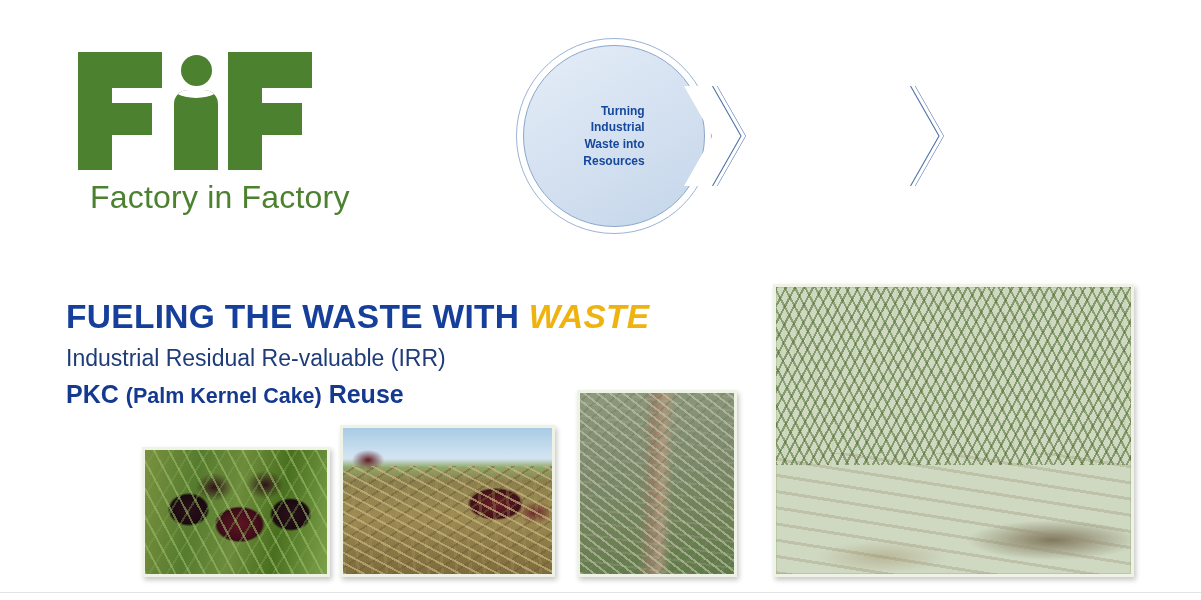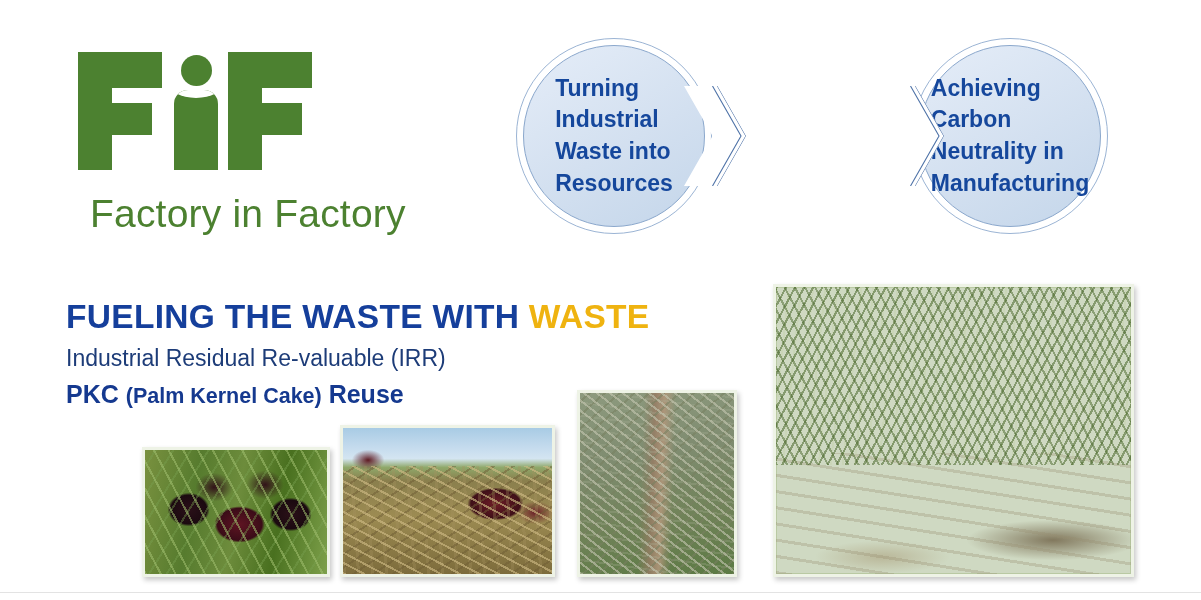--- a/index.html
+++ b/index.html
@@ -87,22 +87,22 @@
     transform: translateX(-50%);
     width: 56px;
     height: 30px;
     background: #ffffff;
     border-radius: 50%;
   }
 
   .logo-tagline {
     position: absolute;
     left: 12px;
-    top: 140px;
-    font-size: 39px;
+    top: 127px;
+    font-size: 32px;
     color: var(--fifgreen);
     letter-spacing: 0.2px;
     white-space: nowrap;
   }
 
   
   .process {
     position: absolute;
     left: 516px;
     top: 38px;
@@ -124,25 +124,25 @@
     left: 6px; top: 6px; right: 6px; bottom: 6px;
     border-radius: 50%;
     border: 1px solid #8aa7cc;
     box-sizing: border-box;
     background: linear-gradient(150deg, #e5edf8 0%, #d3e0f0 55%, #c4d6ea 100%);
     display: flex;
     align-items: center;
     justify-content: center;
   }
   .proc-label {
-    font-size: 23px;
+    font-size: 12px;
     font-weight: bold;
     line-height: 1.38;
     color: #15479c;
-    text-align: left;
+    text-align: right;
     padding: 0 10px;
     white-space: pre-line;
   }
   .c1 { left: 0px; }
   .c2 { left: 198px; }
   .c3 { left: 396px; }
 
   
   .proc-arrow {
     position: absolute;
@@ -160,21 +160,21 @@
   .headline {
     position: absolute;
     left: 66px;
     top: 298px;
     font-size: 33.5px;
     font-weight: bold;
     letter-spacing: 0.3px;
     color: #153f9b;
     white-space: nowrap;
   }
-  .headline .accent { color: #efb310; }
+  .headline .accent { color: #efb310; font-style: italic; }
 
   .subline-1 {
     position: absolute;
     left: 66px;
     top: 345px;
     font-size: 23px;
     color: #1d3c78;
     white-space: nowrap;
   }
   .subline-2 {
@@ -315,28 +315,20 @@
     <div class="proc-circle c1">
       <div class="proc-inner">
         <span class="proc-label">Turning
 Industrial
 Waste into
 Resources</span>
       </div>
     </div>
 
 
-    <div class="proc-circle c3">
-      <div class="proc-inner">
-        <span class="proc-label">Achieving
-Carbon
-Neutrality in
-Manufacturing</span>
-      </div>
-    </div>
 
     <div class="proc-arrow a1">
       <svg width="62" height="100" viewBox="0 0 62 100" style="position:absolute;left:0;top:0;">
         <path d="M33.5 0 L62 50 L33.5 100" fill="none" stroke="#4f73a8" stroke-width="1.1"></path>
         <path d="M28.5 0 L57 50 L28.5 100" fill="none" stroke="#4f73a8" stroke-width="1.1"></path>
       </svg>
     </div>
 
     <div class="proc-arrow a2">
       <svg width="62" height="100" viewBox="0 0 62 100" style="position:absolute;left:0;top:0;">

